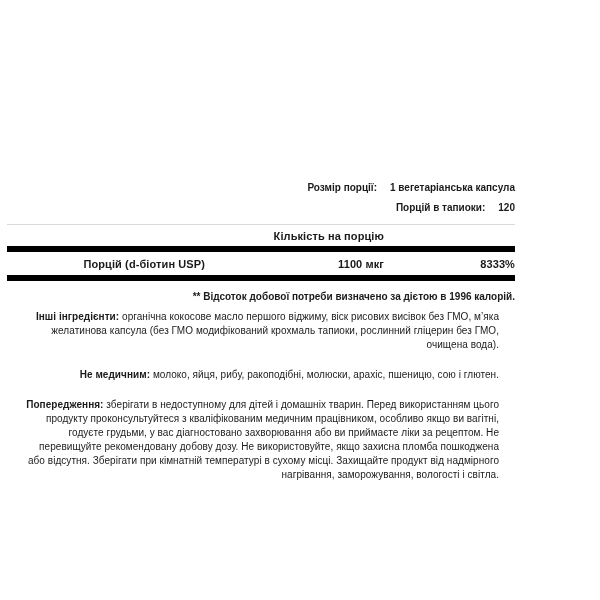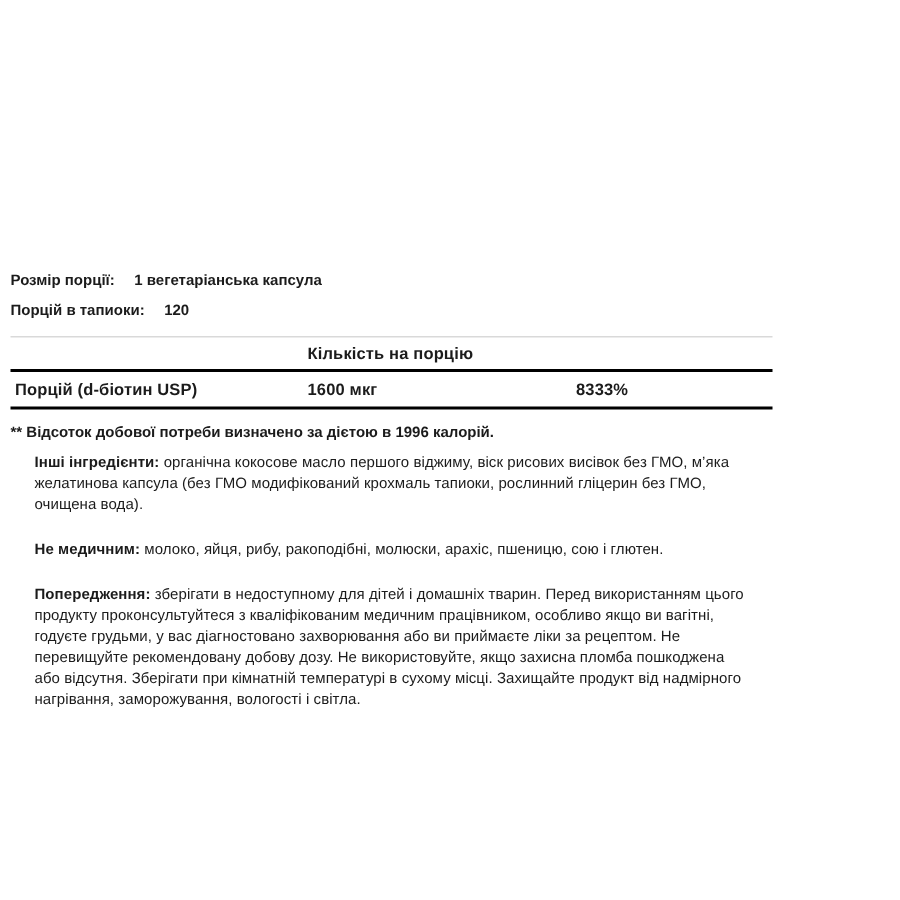--- a/index.html
+++ b/index.html
@@ -11,20 +11,21 @@
     width: 600px;
     height: 600px;
     font-family: "Liberation Sans", sans-serif;
     color: #1b1b1b;
     overflow: hidden;
   }
   .content {
     box-sizing: border-box;
     width: 524px;
     padding: 181px 9px 0 7px;
+    text-align: right;
   }
   .serving-line {
     font-size: 10px;
     line-height: 14px;
     font-weight: 700;
     white-space: nowrap;
   }
   .serving-line .value {
     display: inline-block;
     margin-left: 13px;
@@ -33,21 +34,21 @@
     margin-top: 6px;
   }
   .facts-table {
     margin-top: 9px;
     border-top: 1px solid #d9d9d9;
   }
   .facts-row {
     display: grid;
     grid-template-columns: 198px 179px 1fr;
     align-items: center;
-    border-bottom: 2px solid #000000;
+    border-bottom: 6px solid #000000;
     font-size: 11px;
     font-weight: 700;
     letter-spacing: 0.1px;
   }
   .facts-row.header-row { height: 21px; }
   .facts-row.data-row   { height: 23px; }
   .facts-row .cell-name { padding-left: 3px; }
   .footnote {
     margin-top: 9px;
     font-size: 10px;
@@ -75,21 +76,21 @@
 
   <div class="serving-line"><span>Порцій в тапиоки:</span><span class="value">120</span></div>
 
   <div class="facts-table">
     <div class="facts-row header-row">
       <div class="cell-name"></div>
       <div>Кількість на порцію</div>
     </div>
     <div class="facts-row data-row">
       <div class="cell-name">Порцій (d-біотин USP)</div>
-      <div>1600 мкг</div>
+      <div>1100 мкг</div>
       <div>8333%</div>
     </div>
   </div>
 
   <div class="footnote">** Відсоток добової потреби визначено за дієтою в 1996 калорій.</div>
 
   <p class="para para-ingredients">
     <span class="lead">Інші інгредієнти:</span>
     <span>органічна кокосове масло першого віджиму, віск рисових висівок без ГМО, м’яка желатинова капсула (без ГМО модифікований крохмаль тапиоки, рослинний гліцерин без ГМО, очищена вода).</span>
   </p>

